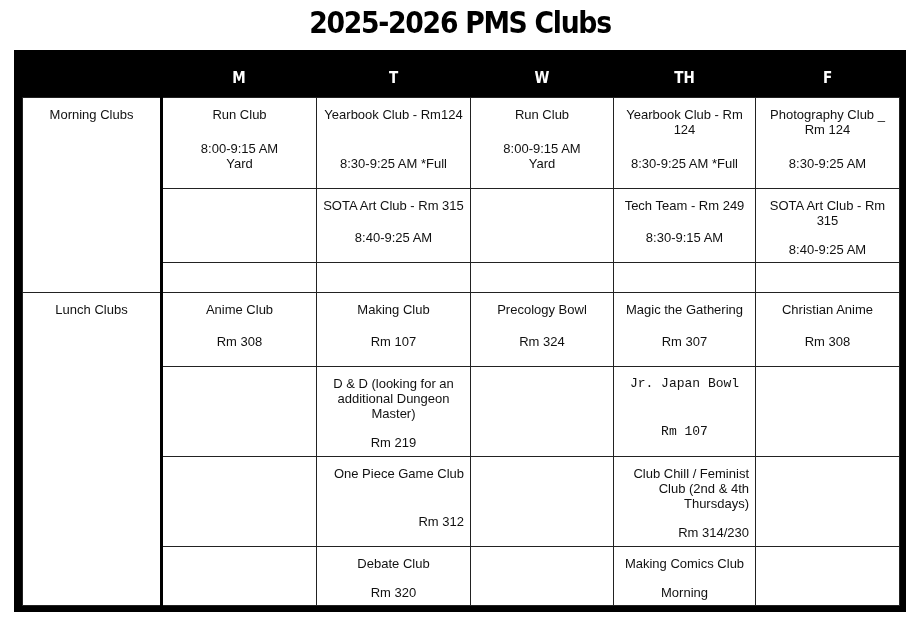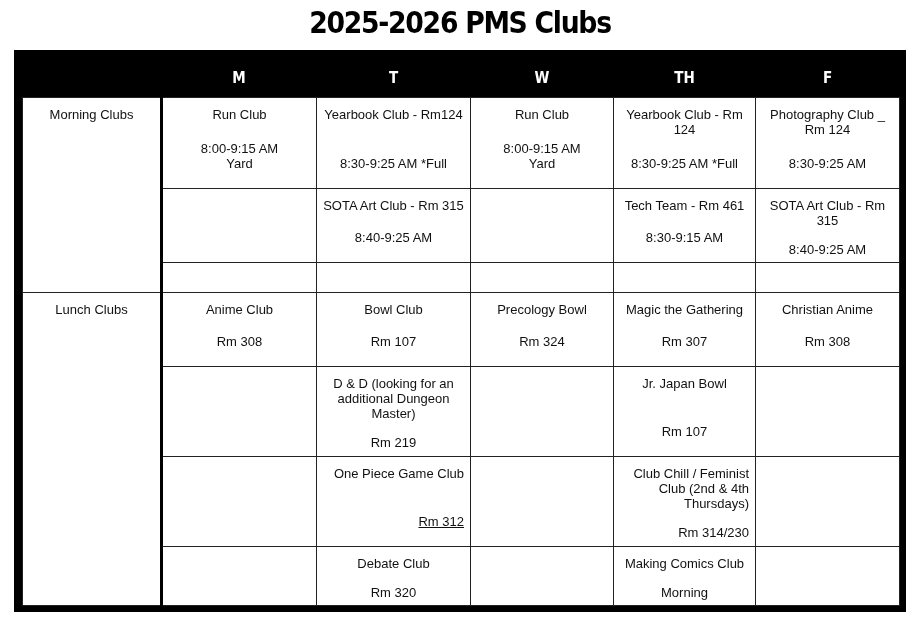--- a/index.html
+++ b/index.html
@@ -84,21 +84,21 @@
         </td>
       </tr>
       <tr style="height: 74px;">
         <td style="height: 74px;"></td>
         <td style="height: 74px;">
           <span class="name">SOTA Art Club - Rm 315</span>
           <span class="detail" style="white-space: pre-line; margin-top: 17px;">8:40-9:25 AM</span>
         </td>
         <td style="height: 74px;"></td>
         <td style="height: 74px;">
-          <span class="name">Tech Team - Rm 461</span>
+          <span class="name">Tech Team - Rm 249</span>
           <span class="detail" style="white-space: pre-line; margin-top: 17px;">8:30-9:15 AM</span>
         </td>
         <td style="height: 74px;">
           <span class="name">SOTA Art Club - Rm 315</span>
           <span class="detail" style="white-space: pre-line;">8:40-9:25 AM</span>
         </td>
       </tr>
       <tr style="height: 30px;">
         <td style="height: 30px;"></td>
         <td style="height: 30px;"></td>
@@ -106,21 +106,21 @@
         <td style="height: 30px;"></td>
         <td style="height: 30px;"></td>
       </tr>
       <tr style="height: 74px;">
         <td class="rowlabel" rowspan="4">Lunch Clubs</td>
         <td style="height: 74px;">
           <span class="name">Anime Club</span>
           <span class="detail" style="white-space: pre-line; margin-top: 17px;">Rm 308</span>
         </td>
         <td style="height: 74px;">
-          <span class="name">Bowl Club</span>
+          <span class="name">Making Club</span>
           <span class="detail" style="white-space: pre-line; margin-top: 17px;">Rm 107</span>
         </td>
         <td style="height: 74px;">
           <span class="name">Precology Bowl</span>
           <span class="detail" style="white-space: pre-line; margin-top: 17px;">Rm 324</span>
         </td>
         <td style="height: 74px;">
           <span class="name">Magic the Gathering</span>
           <span class="detail" style="white-space: pre-line; margin-top: 17px;">Rm 307</span>
         </td>
@@ -129,31 +129,31 @@
           <span class="detail" style="white-space: pre-line; margin-top: 17px;">Rm 308</span>
         </td>
       </tr>
       <tr style="height: 90px;">
         <td style="height: 90px;"></td>
         <td style="height: 90px;">
           <span class="name">D &amp; D (looking for an additional Dungeon Master)</span>
           <span class="detail" style="white-space: pre-line;">Rm 219</span>
         </td>
         <td style="height: 90px;"></td>
-        <td style="height: 90px;">
+        <td style="height: 90px; font-family: Liberation Mono, monospace;">
           <span class="name">Jr. Japan Bowl</span>
           <span class="detail" style="white-space: pre-line; margin-top: 33px;">Rm 107</span>
         </td>
         <td style="height: 90px;"></td>
       </tr>
       <tr style="height: 90px;">
         <td style="height: 90px;"></td>
         <td style="height: 90px; text-align: right;">
           <span class="name">One Piece Game Club</span>
-          <span class="detail" style="white-space: pre-line; margin-top: 33px; text-decoration: underline;">Rm 312</span>
+          <span class="detail" style="white-space: pre-line; margin-top: 33px;">Rm 312</span>
         </td>
         <td style="height: 90px;"></td>
         <td style="height: 90px; text-align: right;">
           <span class="name">Club Chill / Feminist Club (2nd &amp; 4th Thursdays)</span>
           <span class="detail" style="white-space: pre-line;">Rm 314/230</span>
         </td>
         <td style="height: 90px;"></td>
       </tr>
       <tr style="height: 59px; margin-top: 31px;">
         <td style="height: 59px;"></td>

